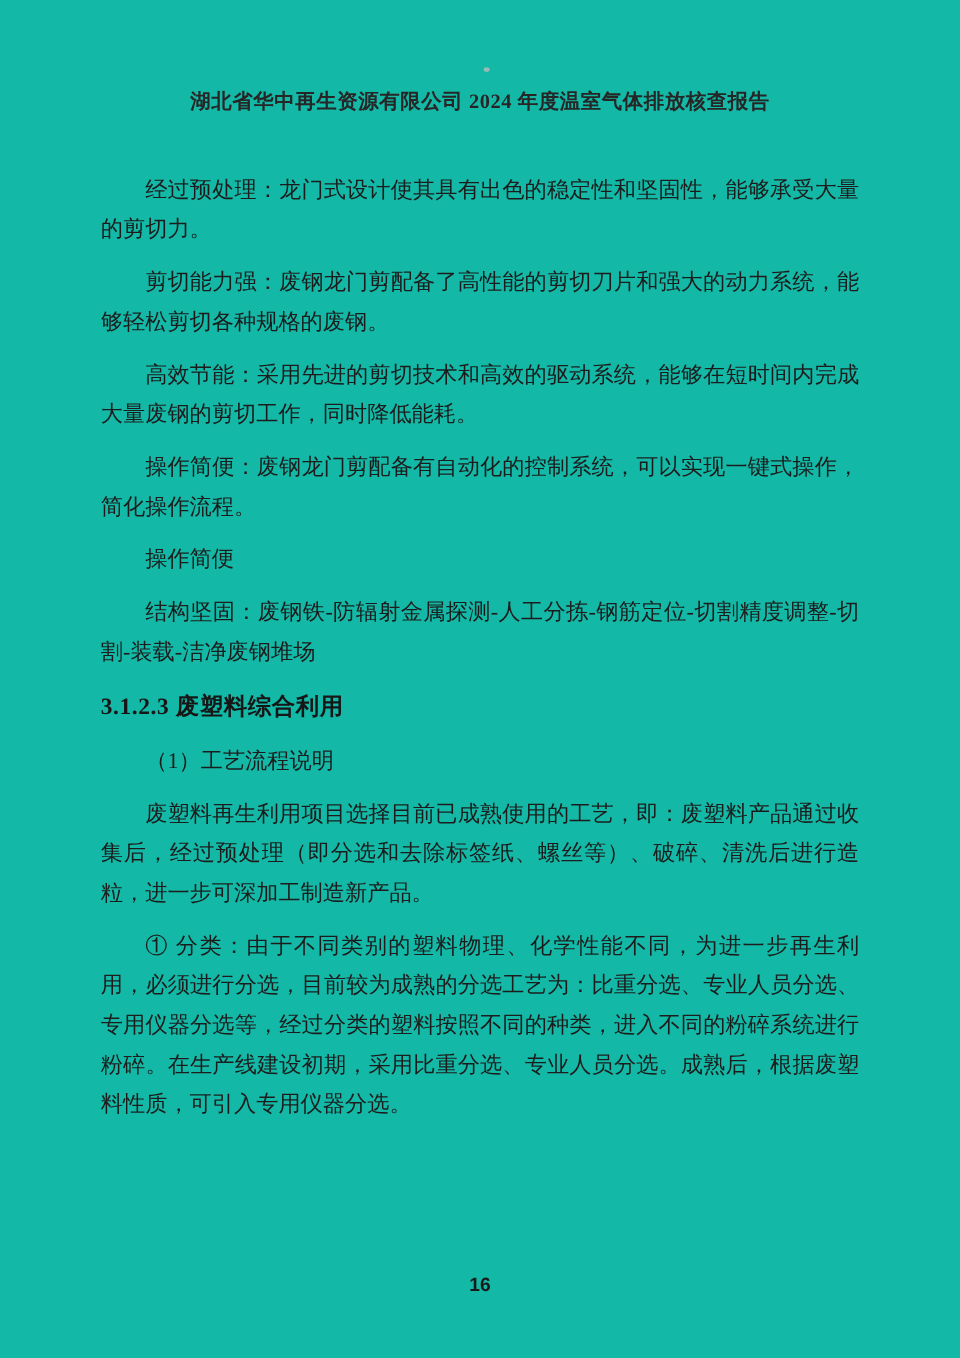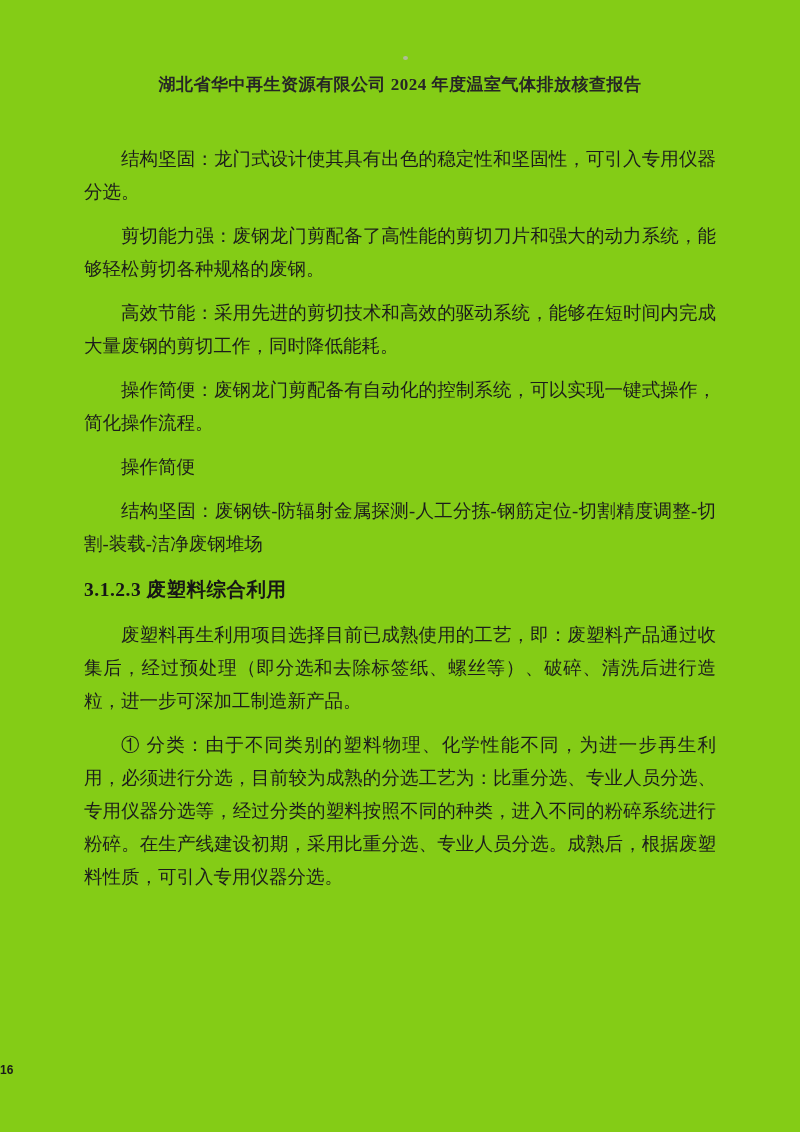--- a/index.html
+++ b/index.html
@@ -4,21 +4,21 @@
 <style>
   html, body {
     margin: 0;
     padding: 0;
     background: #ffffff;
   }
   .page {
     position: relative;
     width: 800px;
     height: 1132px;
-    background: #84cc16;
+    background: #14b8a6;
     overflow: hidden;
     font-family: "Liberation Serif", "DejaVu Serif", serif;
     color: #1d1d1d;
     box-sizing: border-box;
   }
   .page-inner {
     padding: 74px 84px 0 84px;
   }
   .doc-header {
     text-align: center;
@@ -47,22 +47,23 @@
     margin: 6px 0 11px 0;
     text-indent: 0;
     color: #161616;
     letter-spacing: 0.5px;
   }
   .page-footer {
     position: absolute;
     top: 1063px;
     left: 0;
     width: 100%;
+    text-align: center;
     font-family: "Liberation Sans", sans-serif;
-    font-size: 12px;
+    font-size: 16px;
     font-weight: bold;
     color: #1a1a1a;
   }
   .scan-speck {
     position: absolute;
     left: 403px;
     top: 56px;
     width: 5px;
     height: 4px;
     background: #b9b9b9;
@@ -73,28 +74,29 @@
 </head>
 <body>
 
 <div class="page">
   <div class="scan-speck"></div>
 
   <div class="page-inner">
     <div class="doc-header">湖北省华中再生资源有限公司 2024 年度温室气体排放核查报告</div>
 
     <div class="doc-body">
-      <p class="para">结构坚固：龙门式设计使其具有出色的稳定性和坚固性，可引入专用仪器分选。</p>
+      <p class="para">经过预处理：龙门式设计使其具有出色的稳定性和坚固性，能够承受大量的剪切力。</p>
       <p class="para">剪切能力强：废钢龙门剪配备了高性能的剪切刀片和强大的动力系统，能够轻松剪切各种规格的废钢。</p>
       <p class="para">高效节能：采用先进的剪切技术和高效的驱动系统，能够在短时间内完成大量废钢的剪切工作，同时降低能耗。</p>
       <p class="para">操作简便：废钢龙门剪配备有自动化的控制系统，可以实现一键式操作，简化操作流程。</p>
       <p class="para">操作简便</p>
       <p class="para">结构坚固：废钢铁-防辐射金属探测-人工分拣-钢筋定位-切割精度调整-切割-装载-洁净废钢堆场</p>
 
       <h3 class="para section-heading">3.1.2.3 废塑料综合利用</h3>
 
+      <p class="para">（1）工艺流程说明</p>
       <p class="para">废塑料再生利用项目选择目前已成熟使用的工艺，即：废塑料产品通过收集后，经过预处理（即分选和去除标签纸、螺丝等）、破碎、清洗后进行造粒，进一步可深加工制造新产品。</p>
       <p class="para">① 分类：由于不同类别的塑料物理、化学性能不同，为进一步再生利用，必须进行分选，目前较为成熟的分选工艺为：比重分选、专业人员分选、专用仪器分选等，经过分类的塑料按照不同的种类，进入不同的粉碎系统进行粉碎。在生产线建设初期，采用比重分选、专业人员分选。成熟后，根据废塑料性质，可引入专用仪器分选。</p>
     </div>
   </div>
 
   <div class="page-footer">16</div>
 </div>
 
 </body></html>

